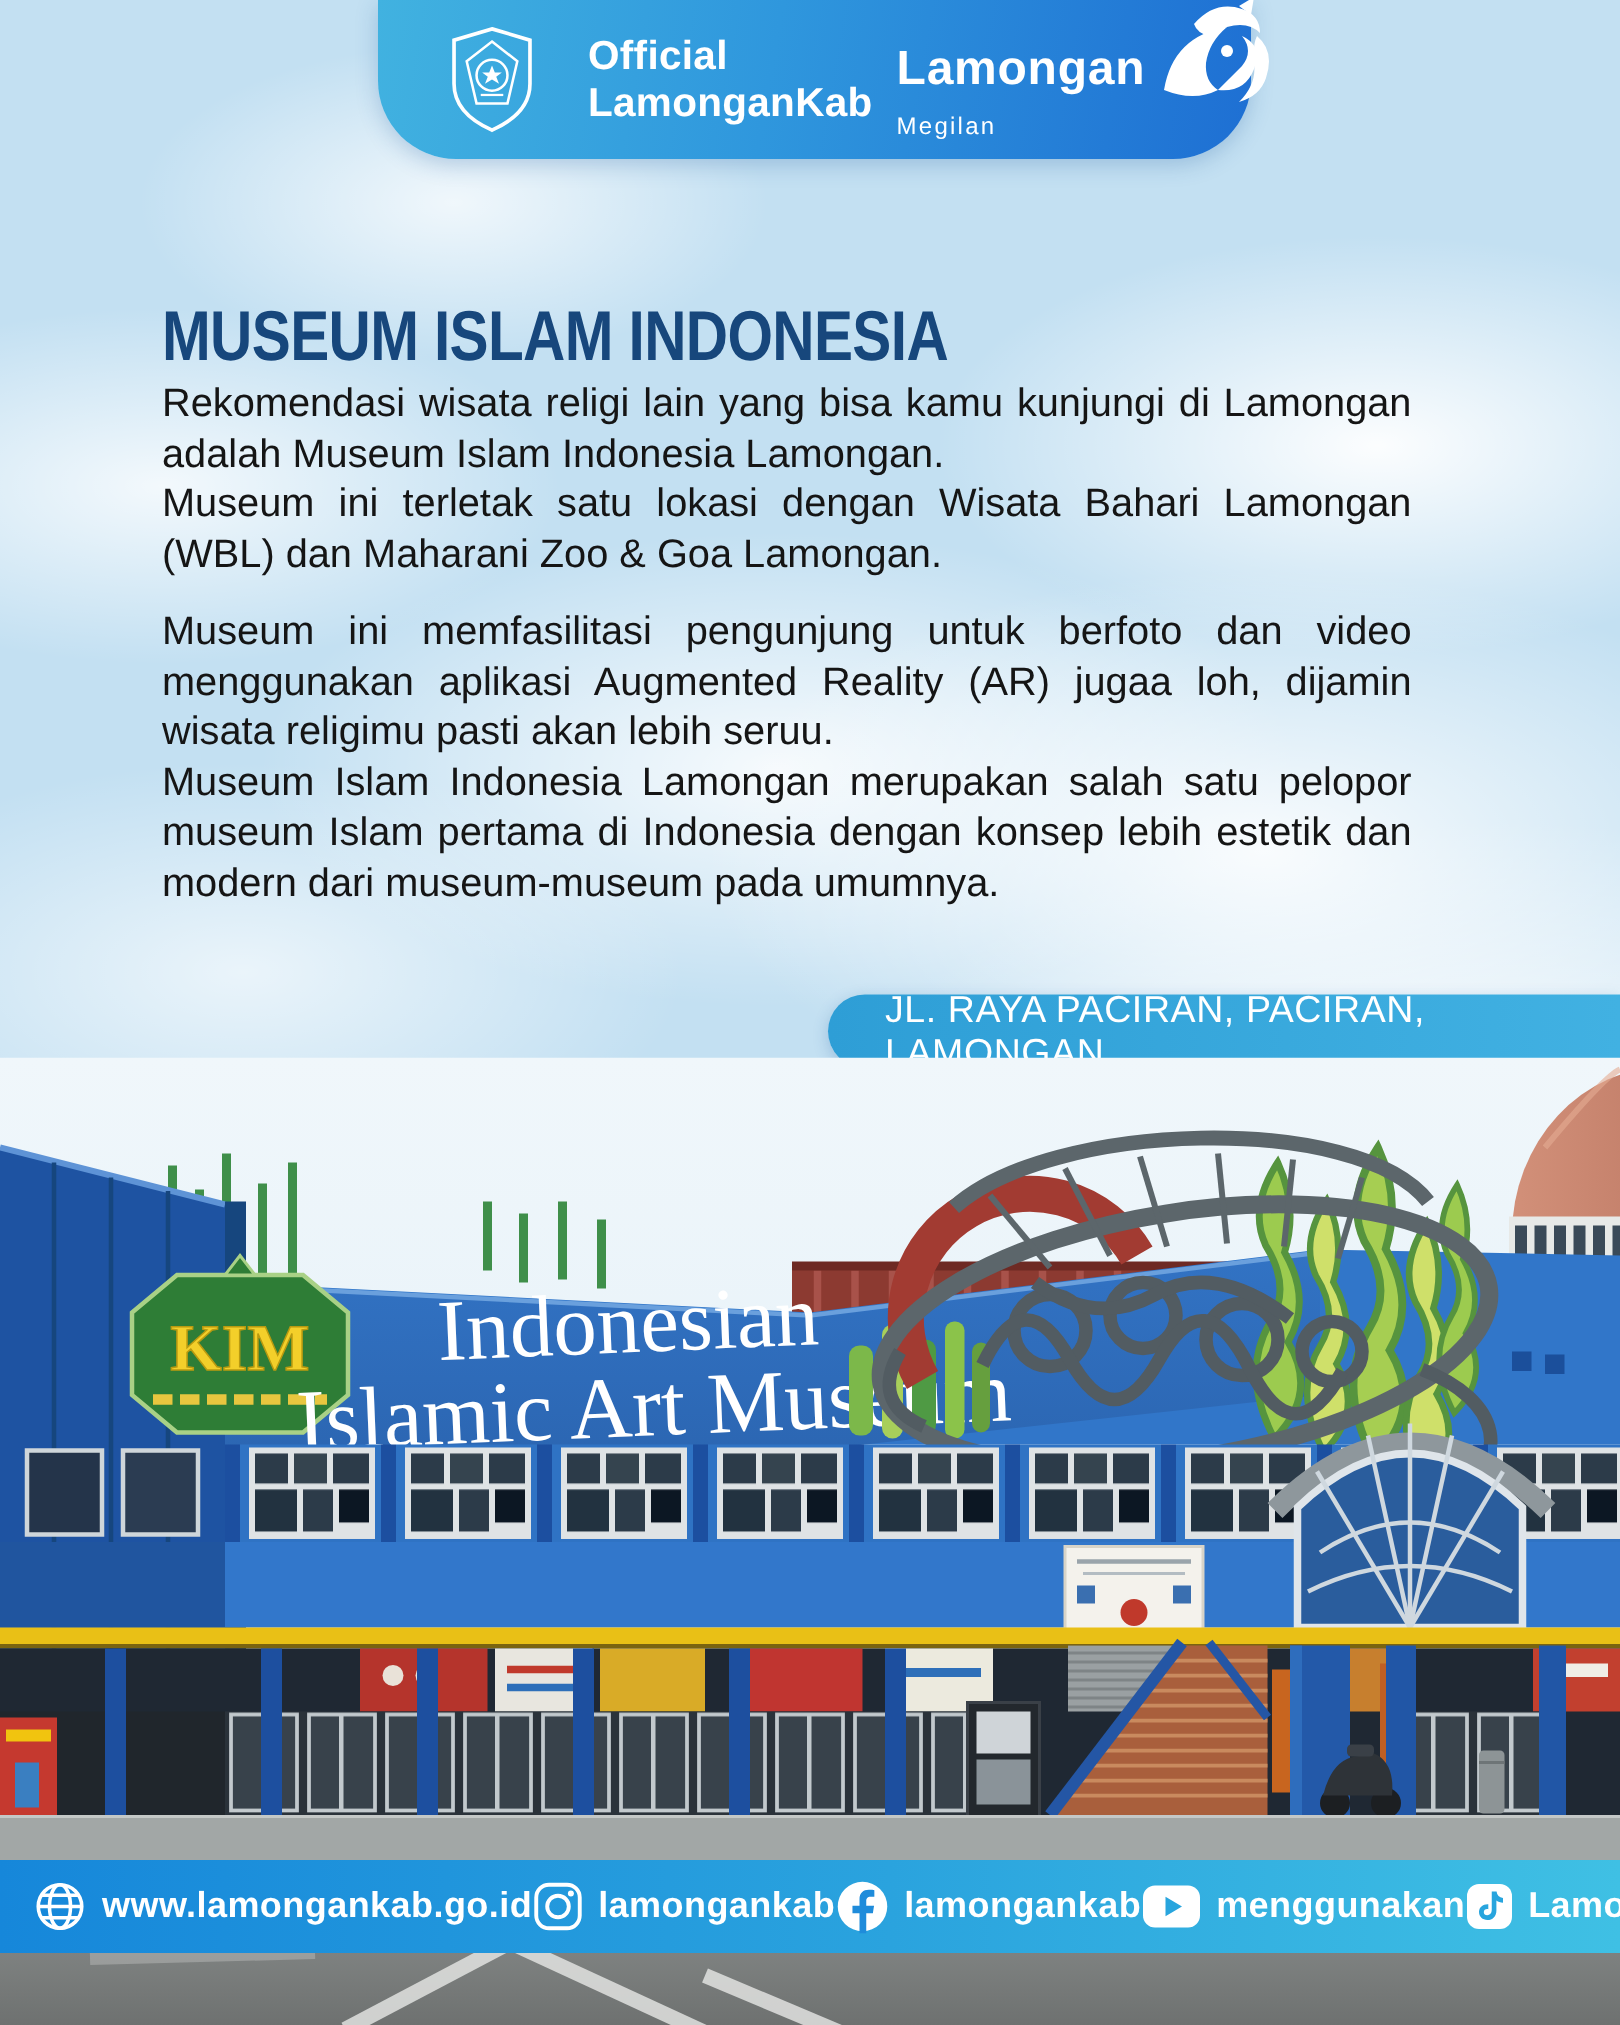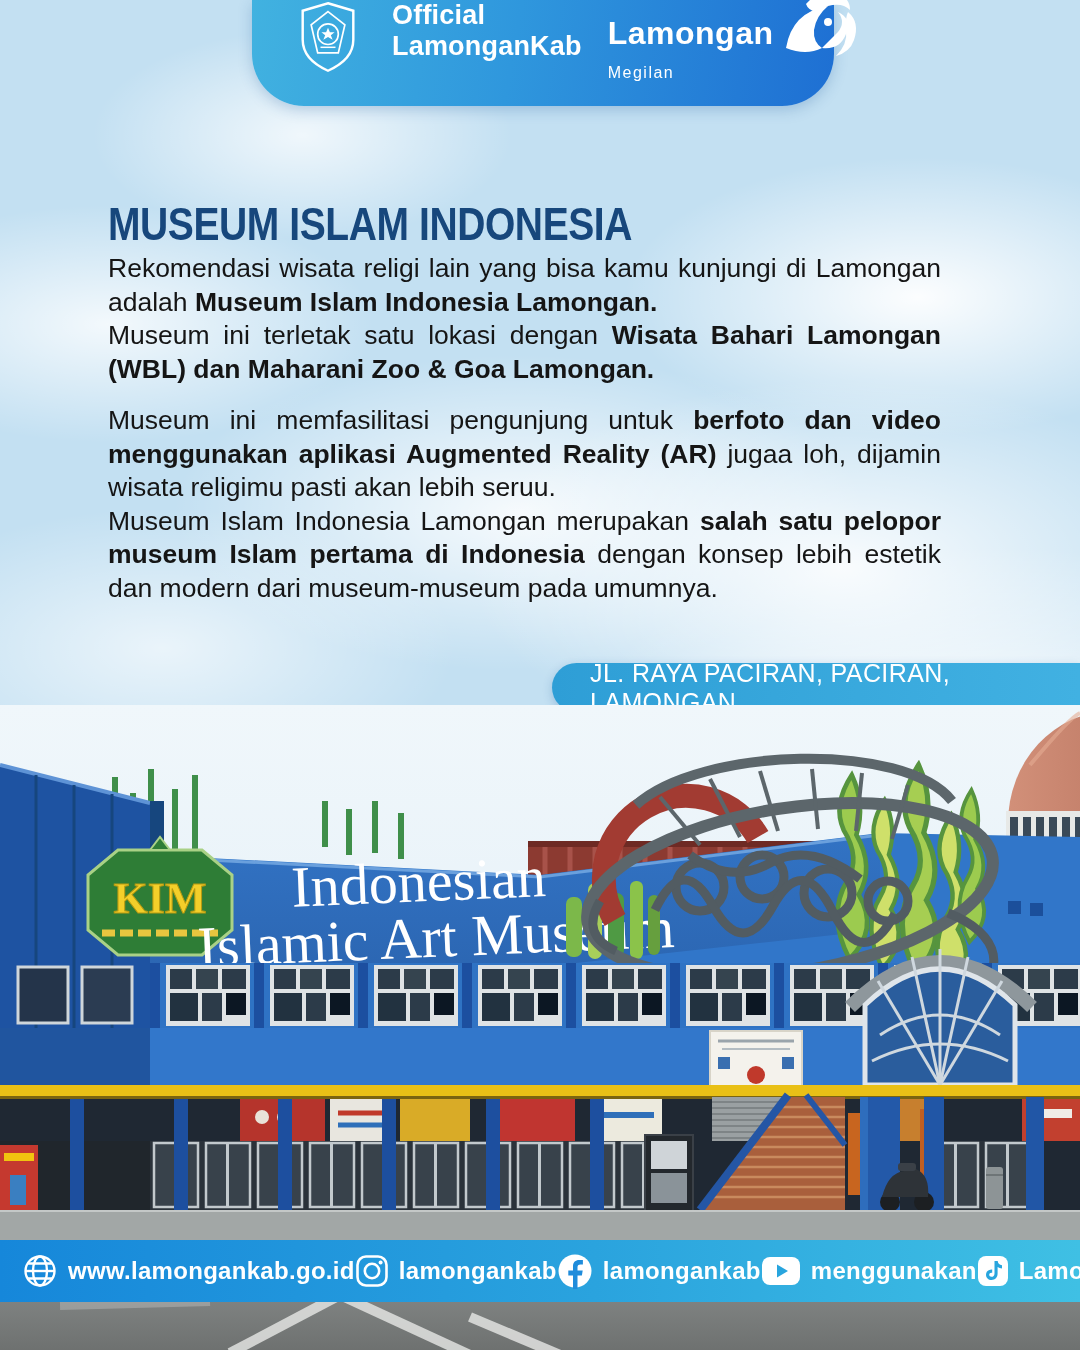--- a/index.html
+++ b/index.html
@@ -11,38 +11,38 @@
       radial-gradient(ellipse 520px 260px at 78% 42%, rgba(255,255,255,.9), rgba(255,255,255,0) 72%),
       radial-gradient(ellipse 380px 170px at 10% 24%, rgba(255,255,255,.8), rgba(255,255,255,0) 70%),
       radial-gradient(ellipse 300px 150px at 28% 10%, rgba(255,255,255,.75), rgba(255,255,255,0) 70%),
       radial-gradient(ellipse 480px 220px at 48% 38%, rgba(255,255,255,.85), rgba(255,255,255,0) 72%),
       radial-gradient(ellipse 560px 260px at 92% 55%, rgba(255,255,255,.9), rgba(255,255,255,0) 75%),
       radial-gradient(ellipse 420px 200px at 15% 48%, rgba(255,255,255,.65), rgba(255,255,255,0) 70%);}
   
   .header-pill{position:absolute;left:252px;top:0;width:582px;height:106px;
     border-radius:0 0 52px 52px;
     background:linear-gradient(100deg,#41b2e0 0%,#2f97dd 45%,#1e6fd3 100%);
-    display:flex;box-shadow:0 4px 14px rgba(30,90,160,.25);}
+    display:flex;align-items:center;box-shadow:0 4px 14px rgba(30,90,160,.25);}
   .crest{margin-left:46px;flex:0 0 auto;}
   .hdr-divider{width:2px;height:56px;background:rgba(255,255,255,.85);margin:0 18px 0 16px;}
   .hdr-text{color:#fff;font-weight:bold;font-size:27px;line-height:31px;letter-spacing:.2px;}
-  .brand-block{margin-left:26px;position:relative;color:#fff;}
+  .brand-block{margin-left:16px;position:relative;color:#fff;}
   .brand-row{display:flex;align-items:center;}
   .brand-name{font-size:32px;font-weight:bold;letter-spacing:.5px;}
   .brand-sub{font-size:16px;letter-spacing:1.5px;margin-top:-2px;}
   .brand-swirl{margin-left:2px;margin-top:-14px;}
   
   .article-title{position:absolute;left:108px;top:196px;margin:0;
     color:#17477c;font-size:47px;font-weight:bold;letter-spacing:-.5px;white-space:nowrap;
     transform:scaleX(.83);transform-origin:left center;}
   .article-body{position:absolute;left:108px;top:252px;width:833px;color:#151515;
     font-size:26.5px;line-height:33.5px;text-align:justify;}
   .article-body p{margin:0;}
   .article-body .block-b{margin-top:18px;}
-  .article-body b{font-weight:bold;}
+  .article-body b{font-weight:normal;}
   
   .addr-pill{position:absolute;left:552px;right:0;top:663px;height:49px;
     border-radius:26px 0 0 26px;
     background:linear-gradient(90deg,#2e9ed6,#41b1e2);
     display:flex;align-items:center;padding-left:38px;
     color:#fff;font-weight:normal;font-size:25px;letter-spacing:.4px;
     box-shadow:0 3px 10px rgba(30,90,160,.25);}
   
   .photo{position:absolute;left:0;top:705px;width:1080px;height:645px;}
   

